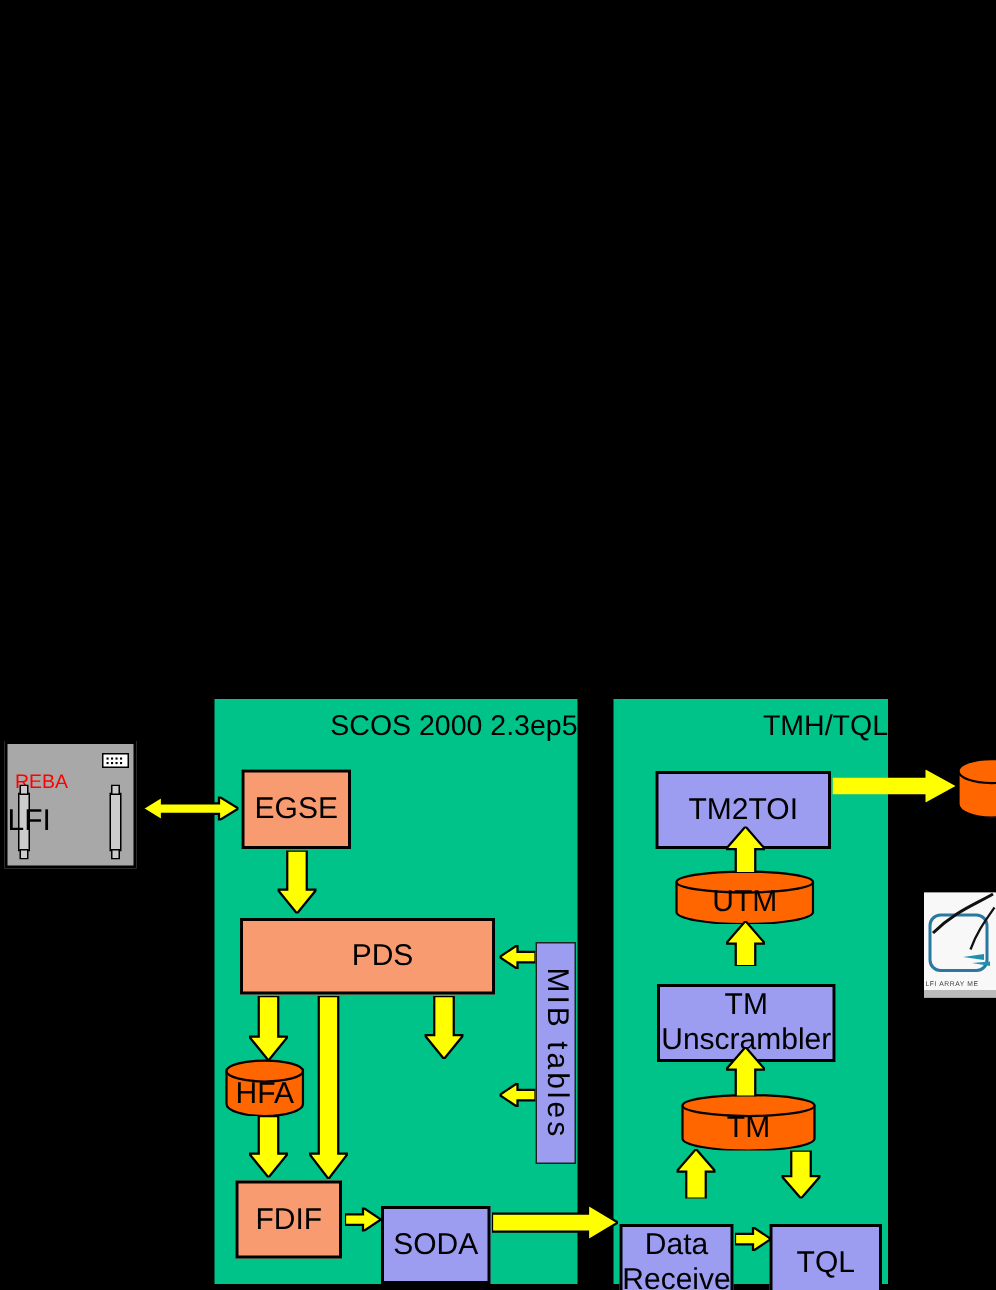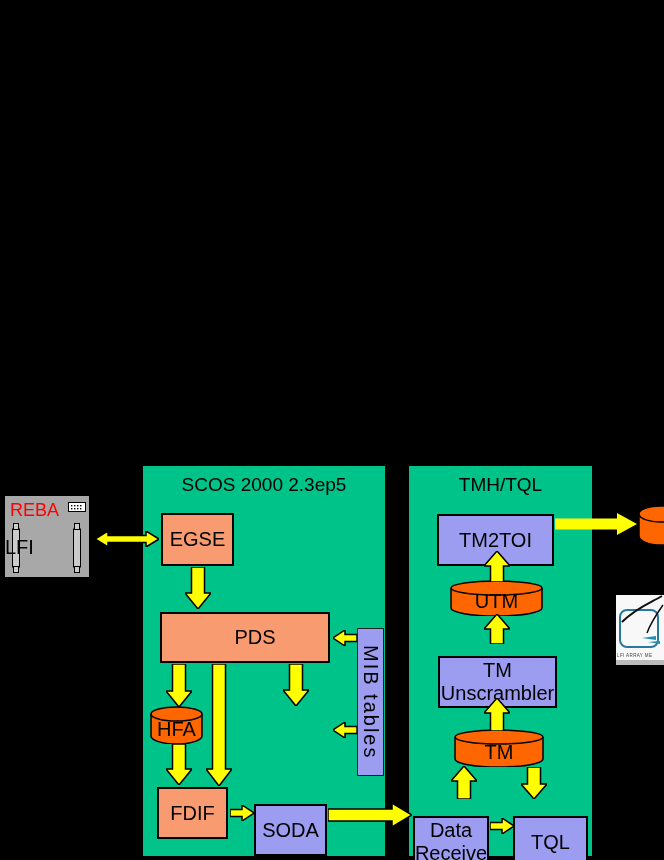--- a/index.html
+++ b/index.html
@@ -1,34 +1,34 @@
 <!DOCTYPE html>
 <html style="--bg_black: #000000; --panel_green: #00C389; --box_salmon: #F89B70; --box_violet: #9C9CF0; --cyl_orange: #FF6600; --arrow_yellow: #FFFF00; --reba_gray: #A8A8A8; --reba_red: #FF0000;"><head>
 <meta charset="utf-8">
 <style>
   html,body{margin:0;padding:0;background:#000;}
   .screen{
     position:relative;width:664px;height:860px;background:var(--bg_black,#000);
     overflow:hidden;font-family:"Liberation Sans",sans-serif;color:#000;
   }
   .panel{position:absolute;background:var(--panel_green,#00C389);}
-  .panel-title{position:absolute;left:0;right:0;top:8px;text-align:center;
+  .panel-title{position:absolute;left:0;right:0;top:8px;text-align:right;
     font-size:19px;color:#000;}
   .node{position:absolute;border:2px solid #000;display:flex;align-items:center;
     justify-content:center;text-align:center;font-size:20px;line-height:1.15;box-sizing:border-box;}
   .salmon{background:var(--box_salmon,#F89B70);}
   .violet{background:var(--box_violet,#9C9CF0);margin-top:16px;}
   .mib{writing-mode:vertical-rl;text-orientation:mixed;letter-spacing:2px;font-size:20px;
     border:1px solid #222;}
   .cyl{position:absolute;}
   .cyl-label{position:absolute;left:0;right:0;text-align:center;font-size:20px;color:#000;}
   .arrow{position:absolute;}
   .reba{position:absolute;left:3px;top:494px;width:88px;height:85px;
     background:var(--reba_gray,#A8A8A8);border:2px solid #000;box-sizing:border-box;}
-  .reba-title{position:absolute;left:5px;top:4px;font-size:18px;color:var(--reba_red,#FF0000);}
+  .reba-title{position:absolute;left:5px;top:17px;font-size:13px;color:var(--reba_red,#FF0000);}
   .reba-lfi{position:absolute;left:0;right:0;top:40px;text-align:left;
     font-size:20px;color:#000;}
   .logo{position:absolute;left:616px;top:595px;width:48px;height:70px;background:#F8F8F8;}
   .logo-caption{position:absolute;left:1px;right:0;top:58px;font-size:4.5px;color:#444;
     white-space:nowrap;letter-spacing:0.4px;}
 </style>
 </head>
 <body>
 
 <div class="screen">

